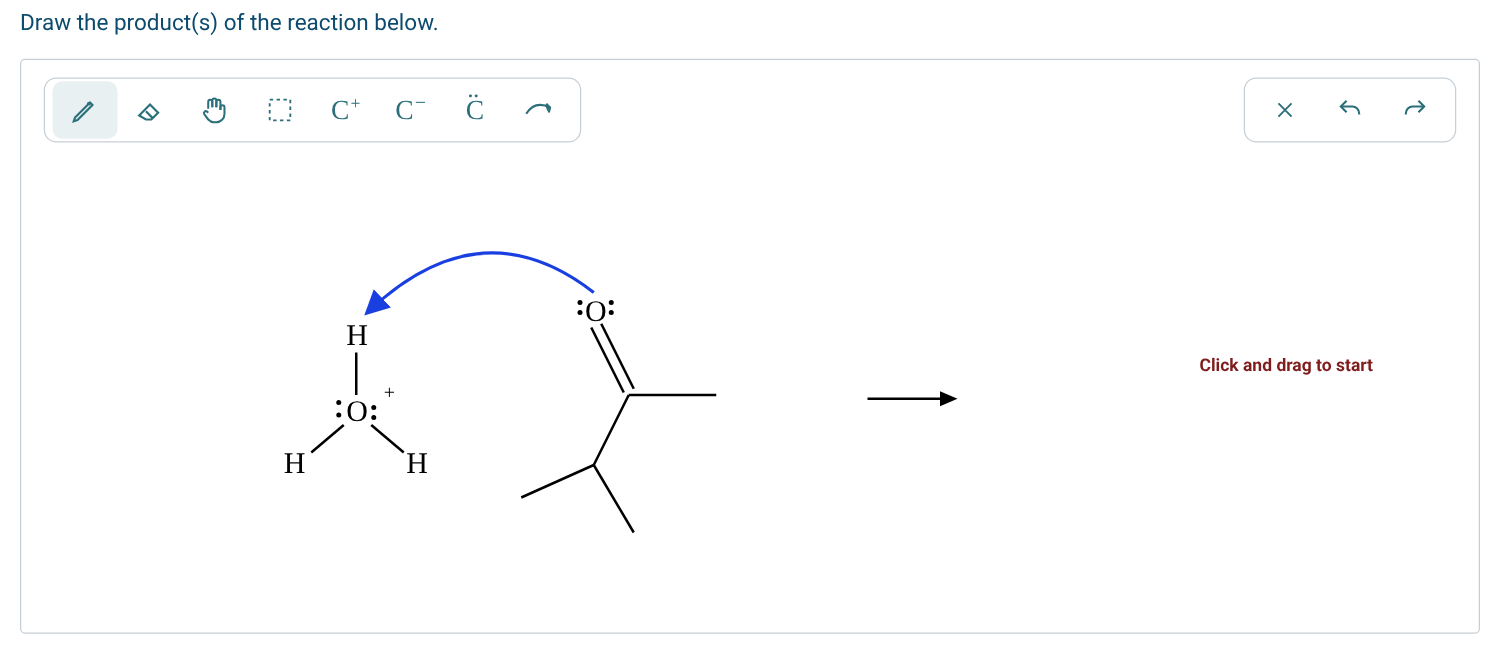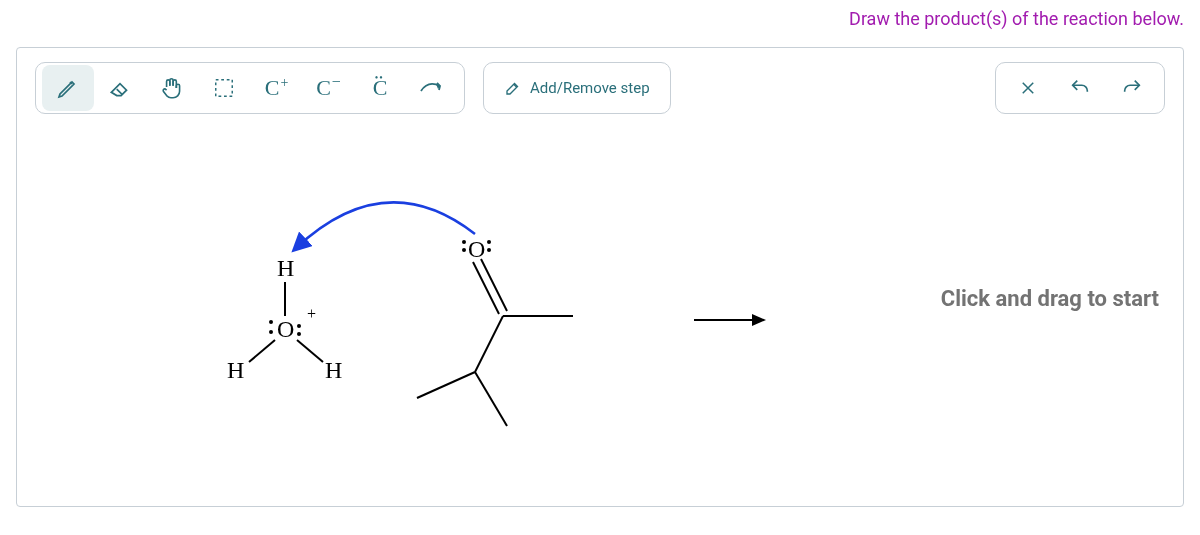--- a/index.html
+++ b/index.html
@@ -6,23 +6,22 @@
     body {
       font-family: -apple-system, BlinkMacSystemFont, "Segoe UI", Roboto, Arial, sans-serif;
       background: #fff;
       width: 1200px;
       height: 535px;
       padding: 8px 16px;
       color: #333;
     }
     .prompt {
       font-size: 18px;
-      color: #a21caf;
+      color: #0c4a6e;
       margin-bottom: 18px;
-      text-align: right;
     }
     .editor-frame {
       border: 1px solid #c7cfd6;
       border-radius: 4px;
       height: 460px;
       position: relative;
       padding: 14px 18px;
     }
     .toolbar-row {
       display: flex;
@@ -75,24 +74,24 @@
     }
     .canvas-area {
       position: relative;
       width: 100%;
       height: 370px;
     }
     .hint-text {
       position: absolute;
       right: 6px;
       top: 170px;
-      text-align: right;
+      text-align: center;
       font-weight: 700;
-      color: #737373;
-      font-size: 22px;
+      color: #7f1d1d;
+      font-size: 14px;
       line-height: 1.35;
       width: 260px;
     }
     .arrow-sym {
       position: absolute;
       left: 655px;
       top: 190px;
       font-size: 30px;
       color: #222;
     }
@@ -148,29 +147,20 @@
       </div>
       <div class="tool-btn">
         <svg width="28" height="24" viewBox="0 0 28 24" fill="none" stroke="#2a6f7a" stroke-width="1.8">
           <path d="M3 15 Q10 4 22 10"></path>
           <path d="M19 7l3 3-1 4" fill="none"></path>
           <polygon points="22,10 18,8 20,13" fill="#2a6f7a" stroke="none"></polygon>
         </svg>
       </div>
     </div>
 
-    <div class="tool-group">
-      <div class="tool-btn wide">
-        <svg width="18" height="18" viewBox="0 0 24 24" fill="none" stroke="#2a6f7a" stroke-width="1.8">
-          <path d="M4 20h4l10-10-4-4L4 16v4z"></path>
-          <path d="M13 7l4 4"></path>
-        </svg>
-        <span>Add/Remove step</span>
-      </div>
-    </div>
 
     <div class="tool-group" style="margin-left:auto;">
       <div class="tool-btn">
         <svg width="18" height="18" viewBox="0 0 24 24" stroke="#2a6f7a" stroke-width="2">
           <path d="M5 5l14 14M19 5L5 19"></path>
         </svg>
       </div>
       <div class="tool-btn">
         <svg width="22" height="22" viewBox="0 0 24 24" fill="none" stroke="#2a6f7a" stroke-width="1.8">
           <path d="M9 14L4 9l5-5"></path>

